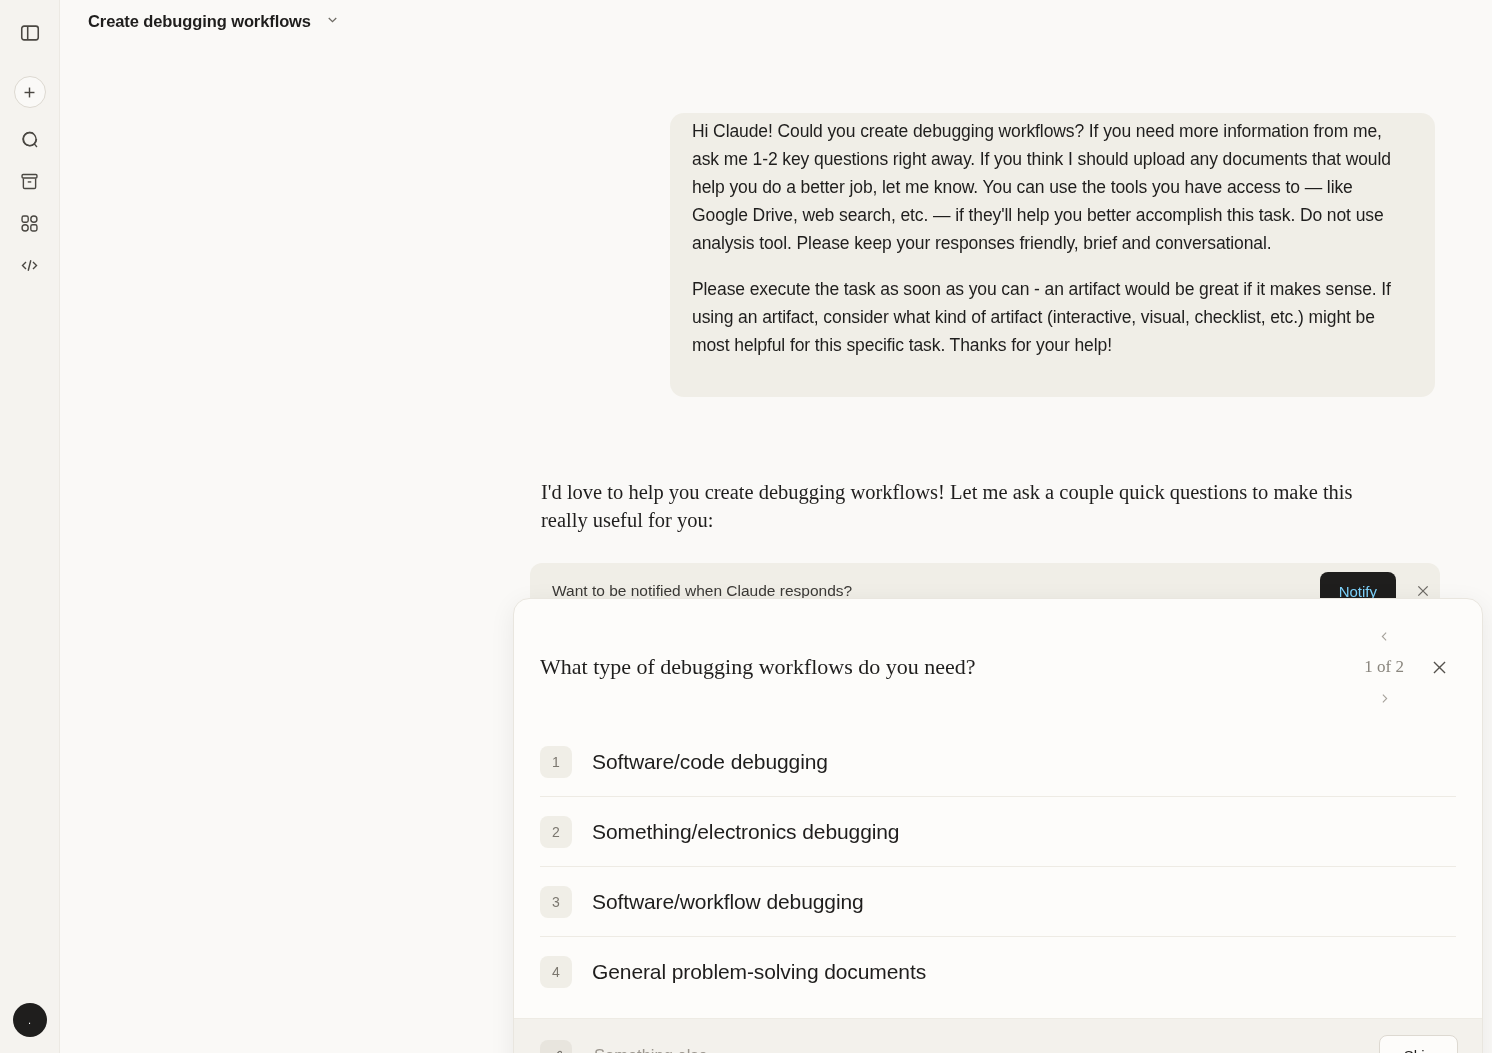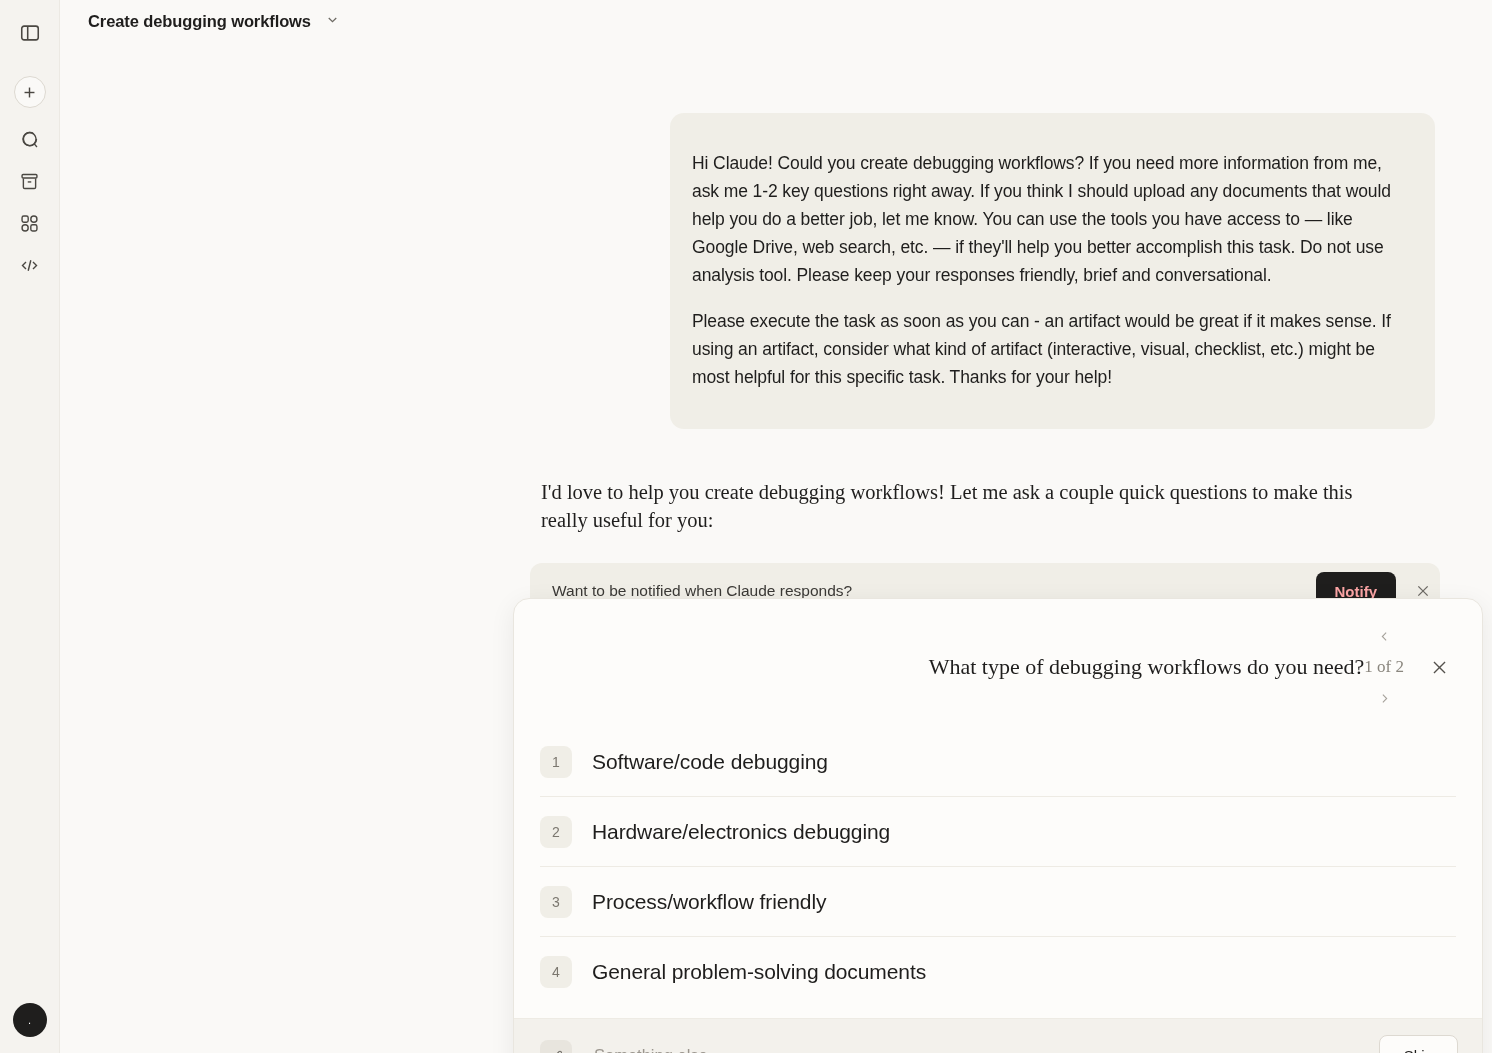--- a/index.html
+++ b/index.html
@@ -84,21 +84,21 @@
     width: 1432px; height: 993px;
     overflow: hidden;
   }
   .user-msg {
     position: absolute;
     left: 610px;
     top: 53px;
     width: 765px;
     background: #f0eee7;
     border-radius: 14px;
-    padding: 36px 22px 22px 22px;
+    padding: 4px 22px 22px 22px;
   }
   .user-msg p {
     margin: 0 0 18px 0;
     font-size: 17.5px;
     line-height: 28px;
     letter-spacing: -0.1px;
     color: #1f1e1d;
   }
   .user-msg p:last-child { margin-bottom: 16px; }
 
@@ -128,25 +128,25 @@
     margin-top: 21px;
   }
   .notify-text {
     flex: 1;
     font-size: 15.5px;
     color: #3b3ا;
     color: #3b3936;
   }
   .notify-btn {
     background: #1f1e1d;
-    color: #fca5a5;
+    color: #7dd3fc;
     border: none;
     border-radius: 8px;
     font-size: 15px;
-    font-weight: 700;
+    font-weight: 400;
     padding: 11px 19px;
     cursor: pointer;
     font-family: "Liberation Sans", sans-serif;
   }
   .notify-close {
     width: 34px; height: 34px;
     margin-left: 10px;
     display: flex; align-items: center; justify-content: center;
     color: #6d6a64;
     border-radius: 6px;
@@ -163,21 +163,20 @@
     background: #fdfcfa;
     border: 1px solid #e9e6df;
     border-radius: 16px;
     box-shadow: 0 6px 26px rgba(0,0,0,0.07);
     overflow: hidden;
   }
   .qhead {
     display: flex;
     align-items: center;
     padding: 26px 26px 0 26px;
-    text-align: right;
   }
   .qtitle {
     flex: 1;
     font-family: "Liberation Serif", serif;
     font-size: 22px;
     color: #1f1e1d;
   }
   .pager {
     display: flex;
     align-items: center;
@@ -375,25 +374,25 @@
       </span>
     </div>
 
     <div class="opt-list">
       <div class="opt">
         <span class="opt-num">1</span>
         <span class="opt-label">Software/code debugging</span>
       </div>
       <div class="opt">
         <span class="opt-num">2</span>
-        <span class="opt-label">Hardware/electronics debugging</span>
+        <span class="opt-label">Something/electronics debugging</span>
       </div>
       <div class="opt">
         <span class="opt-num">3</span>
-        <span class="opt-label">Process/workflow friendly</span>
+        <span class="opt-label">Software/workflow debugging</span>
       </div>
       <div class="opt">
         <span class="opt-num">4</span>
         <span class="opt-label">General problem-solving documents</span>
       </div>
     </div>
 
     <div class="something-else">
       <span class="pencil-box">
         <svg width="16" height="16" viewBox="0 0 24 24" fill="none" stroke="currentColor" stroke-width="1.7">

